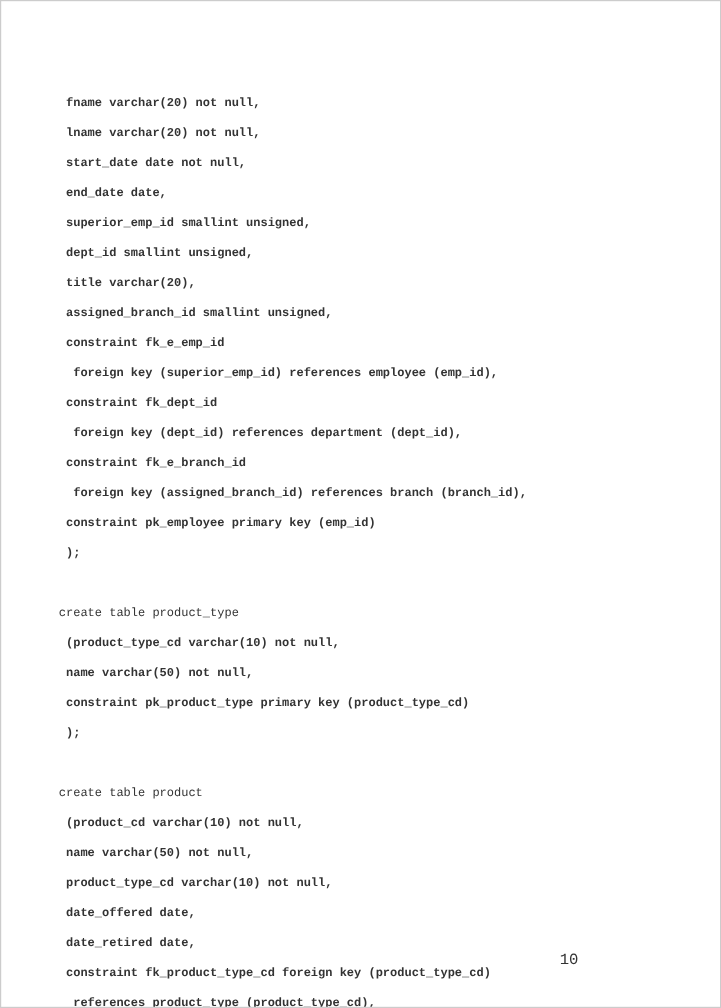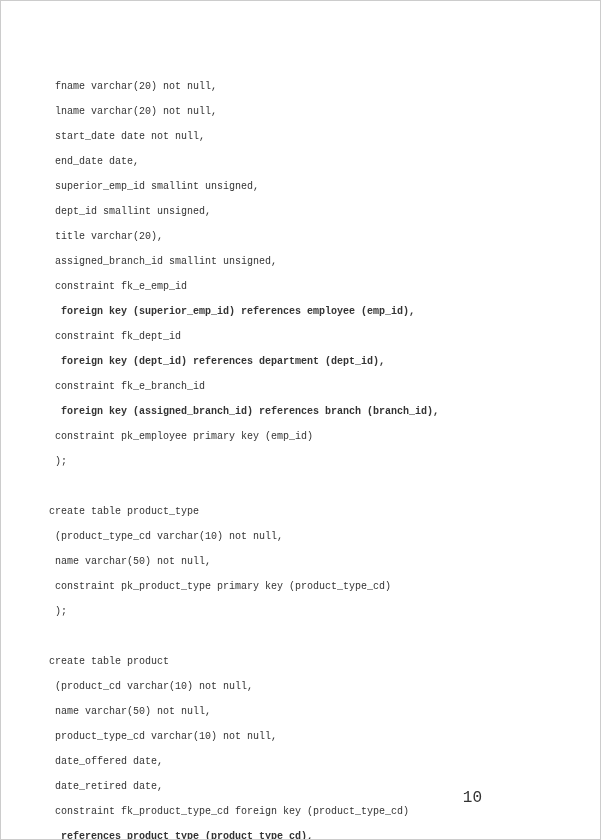--- a/index.html
+++ b/index.html
@@ -20,25 +20,26 @@
     }
     .code-block {
       line-height: 2.5;
       white-space: pre;
     }
     .page-number {
       position: absolute;
       bottom: 32px;
       right: 118px;
       font-family: "Courier New", Courier, monospace;
-      font-size: 16px;
+      font-size: 13px;
       color: #333333;
     }
     .line-indent-1 {
       padding-left: 6px;
+      font-weight: bold;
     }
     .line-indent-2 {
       padding-left: 12px;
       font-weight: bold;
     }
   </style>
 </head>
 <body>
 
 <div class="code-block" id="code-container">

